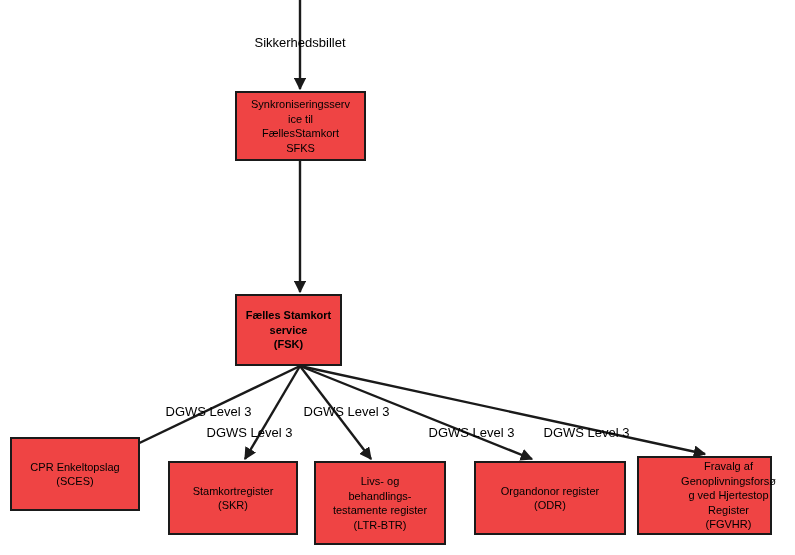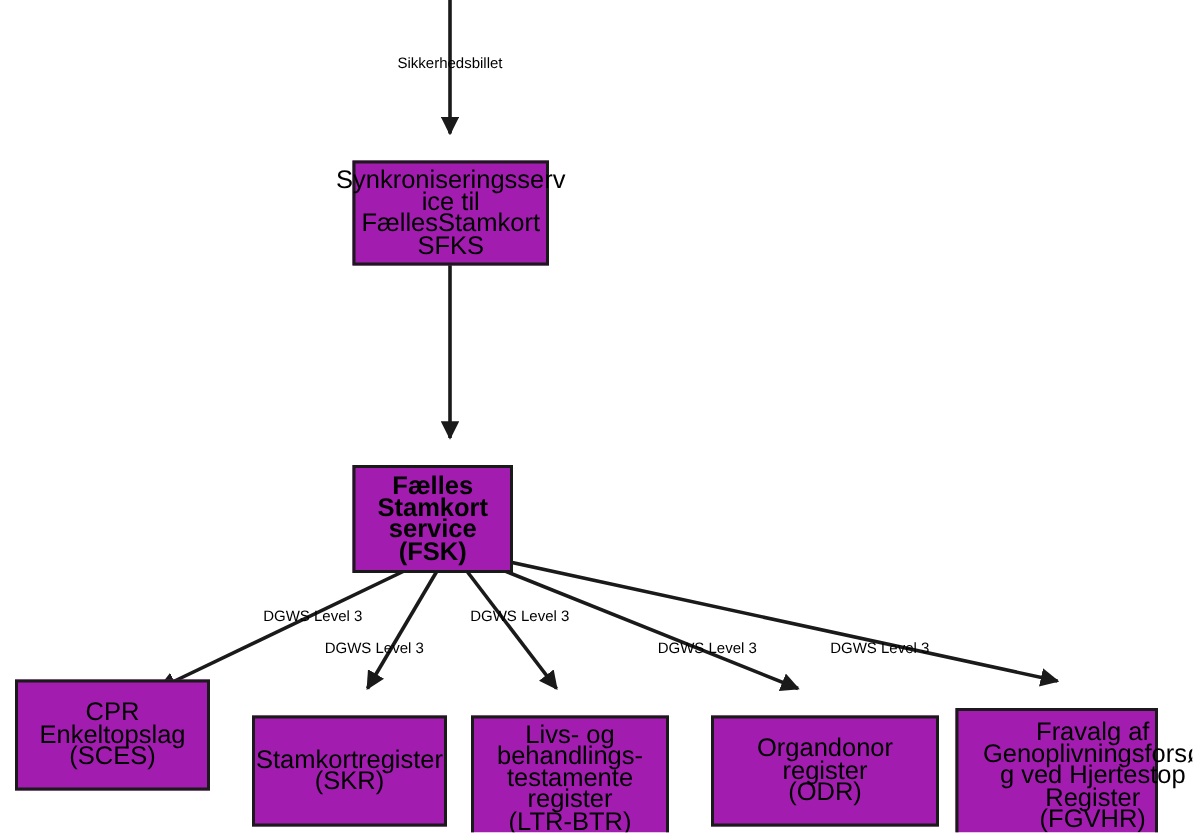--- a/index.html
+++ b/index.html
@@ -23,35 +23,34 @@
     position: absolute;
     left: 0;
     top: 0;
     width: 795px;
     height: 555px;
   }
   .node {
     position: absolute;
     box-sizing: border-box;
     border: 2px solid #1a1a1a;
-    background: #a21caf;
+    background: #ef4444;
     display: flex;
     align-items: center;
     justify-content: center;
     text-align: center;
     line-height: 14.5px;
-    font-size: 17px;
+    font-size: 11px;
     color: #000000;
     white-space: pre-line;
     z-index: 2;
-    margin-top: 16px;
   }
   .edge-label {
     position: absolute;
-    font-size: 10px;
+    font-size: 13px;
     line-height: 14px;
     color: #000000;
     white-space: pre-line;
     text-align: center;
     z-index: 3;
     background: transparent;
   }
 </style>
 </head>
 <body>
@@ -108,21 +107,21 @@
 behandlings-
 testamente register
 (LTR-BTR)</span>
   </div>
 
   <div class="node" style="left:474px; top:461px; width:152px; height:74px;">
     <span>Organdonor register
 (ODR)</span>
   </div>
 
-  <div class="node" style="left:637px; top:456px; width:135px; height:91px;padding-left:48px;">
+  <div class="node" style="left:637px; top:456px; width:135px; height:79px;padding-left:48px;">
     <span>Fravalg af
 Genoplivningsforsø
 g ved Hjertestop
 Register
 (FGVHR)</span>
   </div>
 
   <div class="edge-label" style="left:252px; top:36px; width:96px;">Sikkerhedsbillet</div>
 
 

